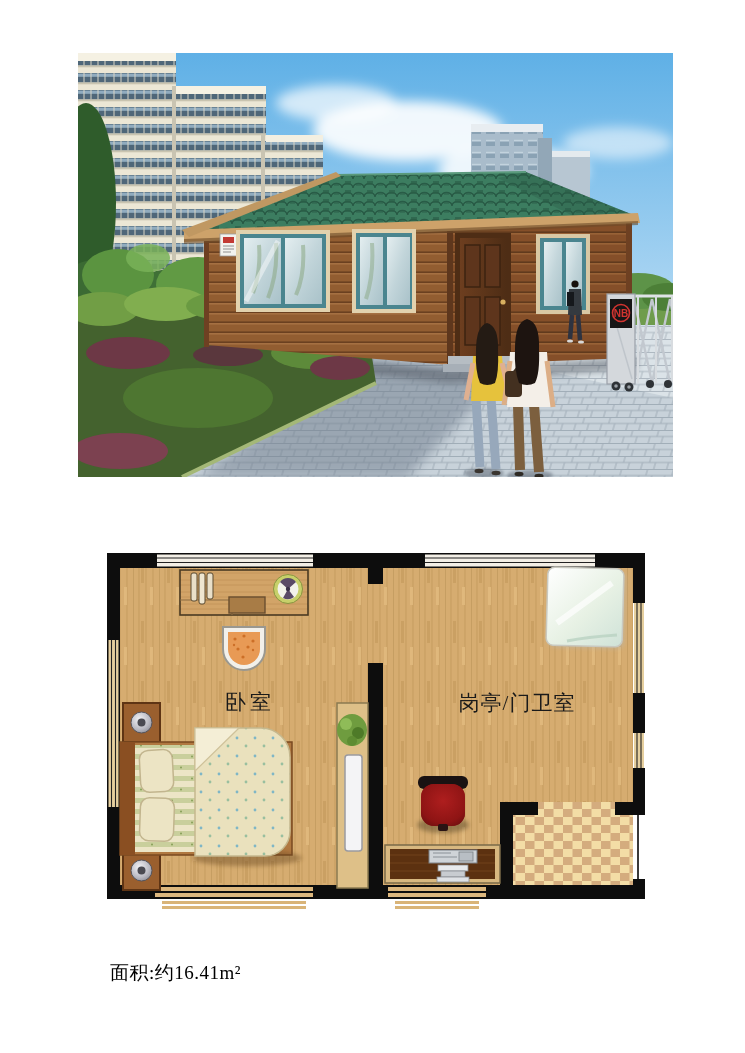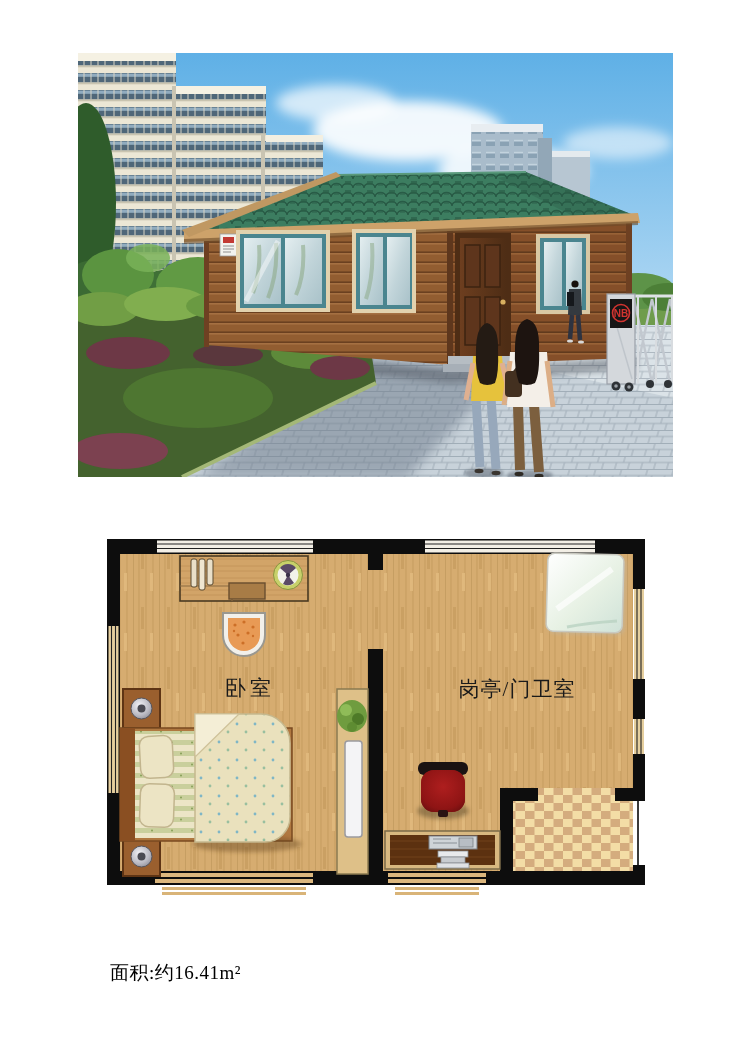--- a/index.html
+++ b/index.html
@@ -1,19 +1,19 @@
 <!DOCTYPE html>
 <html><head>
 <meta charset="utf-8">
 <style>
   html,body{margin:0;padding:0;background:#ffffff;}
   .page{position:relative;width:745px;height:1053px;background:#ffffff;overflow:hidden;
         font-family:"Liberation Serif","DejaVu Serif",serif;}
   .photo-wrap{position:absolute;left:78px;top:53px;width:576px;height:424px;}
-  .plan-wrap{position:absolute;left:107px;top:539px;width:538px;height:358px;}
+  .plan-wrap{position:absolute;left:107px;top:553px;width:538px;height:358px;}
   .specs{position:absolute;left:110px;top:908px;color:#000;font-size:19px;line-height:26px;
          letter-spacing:0.5px;white-space:pre;}
   svg{display:block;}
 </style>
 </head>
 <body>
 
 <div class="page">
 
   <div class="photo-wrap">

